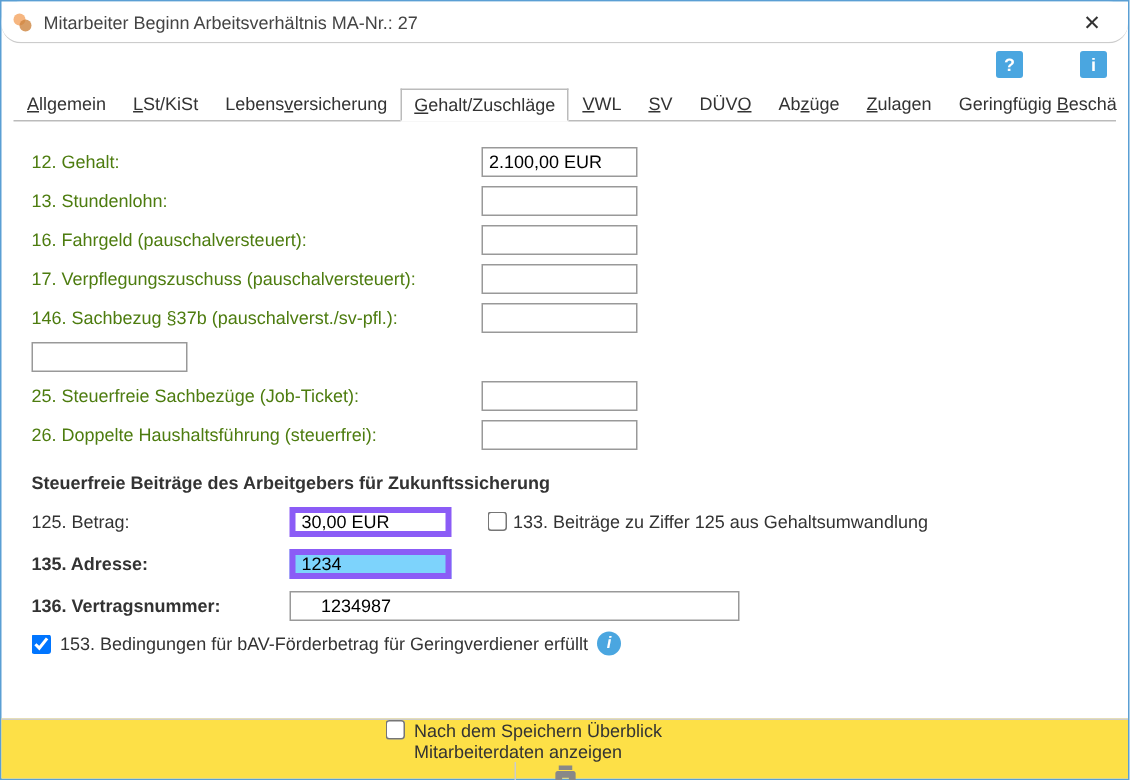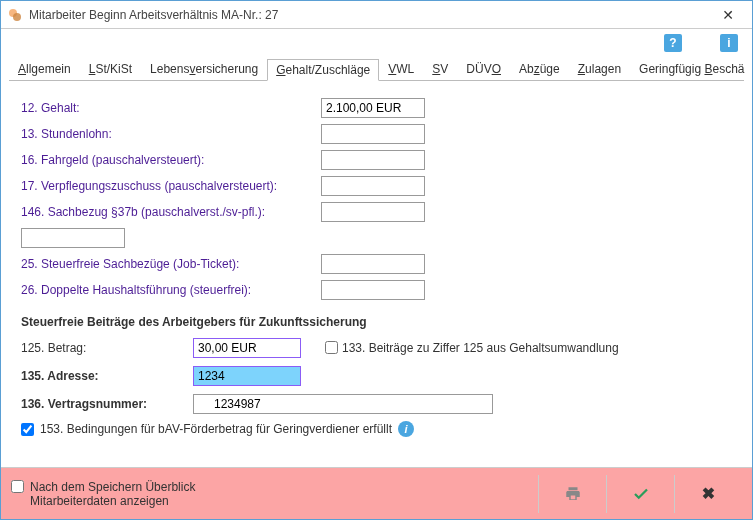--- a/index.html
+++ b/index.html
@@ -1,44 +1,44 @@
 <!DOCTYPE html>
 <html><head>
 <meta charset="utf-8">
 <style>
 * { box-sizing: border-box; margin: 0; padding: 0; }
 body { font-family: "Segoe UI", Tahoma, sans-serif; font-size: 12px; background: #fff; color: #333; width: 753px; height: 520px; overflow: hidden; border: 1px solid #5a9fd4; }
-.titlebar { height: 28px; background: #fff; border-bottom: 1px solid #ccc; display: flex; align-items: center; padding: 0 6px; }
+.titlebar { height: 28px; background: #fff; border-bottom: 1px solid #ccc; display: flex; align-items: center; padding: 0 6px; border-radius: 13px; }
 .titlebar .icon { width: 16px; height: 16px; margin-right: 6px; display: inline-flex; align-items: center; justify-content: center; }
 .titlebar .title { flex: 1; color: #444; font-size: 12px; }
 .titlebar .close { width: 36px; height: 24px; display: flex; align-items: center; justify-content: center; font-size: 14px; color: #333; cursor: pointer; }
 .help-row { height: 28px; display: flex; justify-content: flex-end; align-items: center; padding: 0 14px; gap: 38px; }
 .help-row .help-icon { width: 18px; height: 18px; background: #4aa6e0; color: #fff; display: flex; align-items: center; justify-content: center; font-weight: bold; font-size: 12px; border-radius: 2px; cursor: pointer; }
 .tabs { display: flex; align-items: center; border-bottom: 1px solid #bbb; margin: 0 8px; height: 24px; }
 .tab { padding: 3px 8px; color: #333; cursor: pointer; border: 1px solid transparent; border-bottom: none; font-size: 12px; white-space: nowrap; }
 .tab.active { border: 1px solid #bbb; border-bottom: 1px solid #fff; background: #fff; position: relative; top: 1px; }
 .tab .u { text-decoration: underline; }
 .content { padding: 16px 20px 8px 20px; }
 .row { display: flex; align-items: center; margin-bottom: 4px; min-height: 22px; }
-.row .label { width: 300px; color: #4c1d95; }
+.row .label { width: 300px; color: #4d7c0f; }
 .row input[type="text"] { height: 20px; border: 1px solid #999; padding: 1px 4px; font-size: 12px; }
 .row .field-sm { width: 104px; }
 .row .bez-lbl { margin-left: 44px; margin-right: 6px; }
 .row .bez-in { flex: 1; max-width: 270px; }
 .section-hdr { font-weight: bold; margin: 14px 0 8px 0; color: #333; }
 .row2 { display: flex; align-items: center; margin-bottom: 6px; min-height: 22px; }
 .row2 .label2 { width: 172px; }
 .row2 .label2.bold { font-weight: bold; }
-.row2 .field2 { width: 108px; height: 20px; border: 1px solid #8b5cf6; padding: 1px 4px; font-size: 12px; }
+.row2 .field2 { width: 108px; height: 20px; border: 4px solid #8b5cf6; padding: 1px 4px; font-size: 12px; }
 .row2 .field2.hl { background: #7dd3fc; }
 .row2 .chk-wrap { margin-left: 24px; display: flex; align-items: flex-start; gap: 4px; }
 .row2 .field-long { width: 300px; height: 20px; border: 1px solid #999; padding: 1px 20px; font-size: 12px; }
 .cond-row { display: flex; align-items: center; gap: 6px; margin-top: 4px; }
 .info-circle { width: 16px; height: 16px; border-radius: 50%; background: #4aa6e0; color: #fff; display: flex; align-items: center; justify-content: center; font-weight: bold; font-size: 11px; font-style: italic; cursor: pointer; }
-.footer { position: absolute; bottom: 1px; left: 1px; right: 1px; height: 52px; border-top: 1px solid #ccc; display: flex; align-items: center; padding: 0 10px; background: #fca5a5; }
+.footer { position: absolute; bottom: 1px; left: 1px; right: 1px; height: 40px; border-top: 1px solid #ccc; display: flex; align-items: center; padding: 0 10px; background: #fde047; flex-direction: column; }
 .footer .chk-save { display: flex; align-items: flex-start; gap: 6px; flex: 1; }
 .footer .btn { width: 68px; height: 38px; border-left: 1px solid #ccc; display: flex; align-items: center; justify-content: center; cursor: pointer; font-size: 16px; }
 input[type="checkbox"] { width: 13px; height: 13px; }
 svg { display: block; }
 </style>
 </head>
 <body>
 
 <div class="titlebar">
   <span class="icon">

